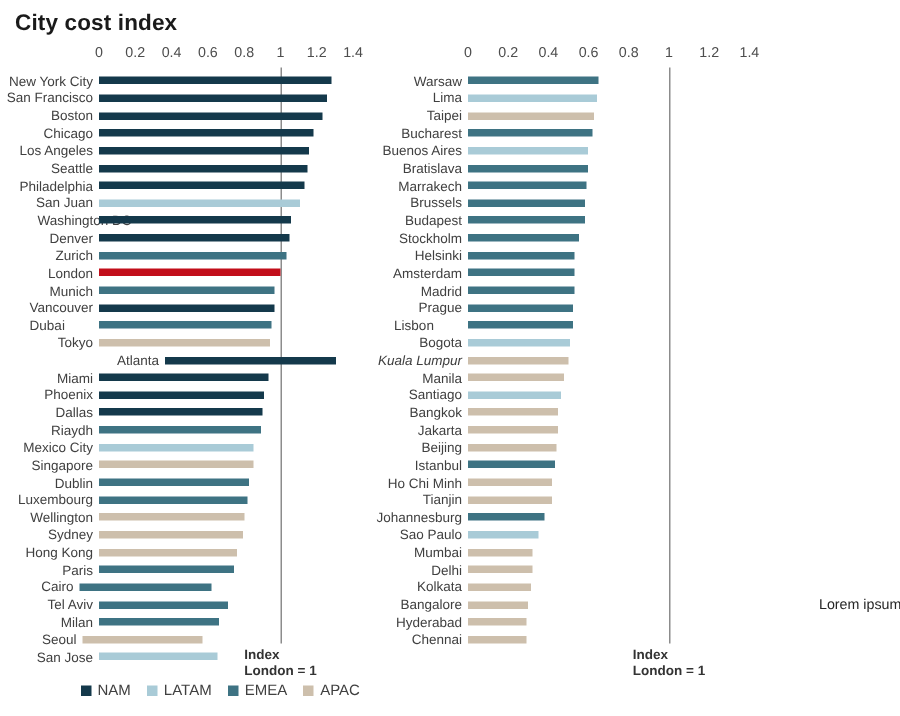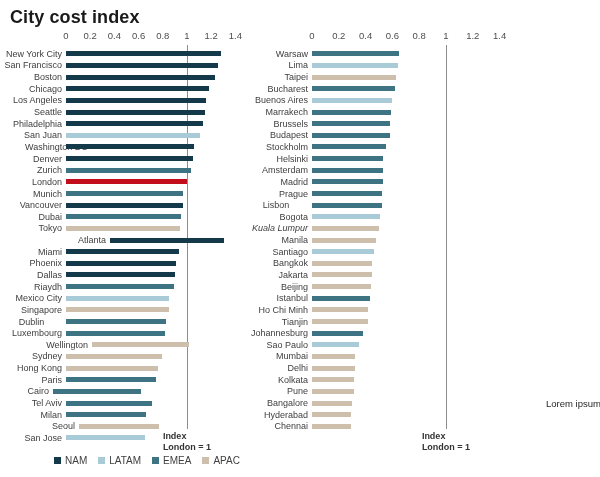--- a/index.html
+++ b/index.html
@@ -5,21 +5,21 @@
   * { margin: 0; padding: 0; box-sizing: border-box; }
   html, body { background: #ffffff; }
   body {
     font-family: "Liberation Sans", sans-serif;
     width: 600px; height: 477px;
     position: relative; overflow: hidden;
   }
   .stage { position: absolute; inset: 0; background: #fff; }
   .chart-title {
     position: absolute; left: 10px; top: 7px;
-    font-size: 18px; font-weight: bold; color: #1a1a1a;
+    font-size: 15px; font-weight: bold; color: #1a1a1a;
     letter-spacing: 0.1px;
   }
   .panel { position: absolute; top: 30px; height: 440px; }
   .axis { position: absolute; top: 0; height: 14px; }
   .tick {
     position: absolute; top: 0;
     transform: translateX(-50%);
     font-size: 9.5px; color: #4d4d4d; white-space: nowrap;
   }
   .rows { position: absolute; top: 18px; left: 0; right: 0; }
@@ -143,21 +143,21 @@
             <div class="bar" style="width: 117.37px; background: rgb(62, 115, 131);"></div>
           </div>
         </div>
         <div class="row">
           <span class="city-label" style="width: 61px;">Vancouver</span>
           <div class="track" style="width: 176px;">
             <div class="bar" style="width: 117.37px; background: rgb(20, 57, 75);"></div>
           </div>
         </div>
         <div class="row">
-          <span class="city-label" style="width: 61px;">Dubai</span>
+          <span class="city-label" style="width: 61px; text-align: center;">Dubai</span>
           <div class="track" style="width: 176px;">
             <div class="bar" style="width: 114.95px; background: rgb(62, 115, 131);"></div>
           </div>
         </div>
         <div class="row">
           <span class="city-label" style="width: 61px;">Tokyo</span>
           <div class="track" style="width: 176px;">
             <div class="bar" style="width: 113.74px; background: rgb(205, 191, 172);"></div>
           </div>
         </div>
@@ -197,33 +197,33 @@
             <div class="bar" style="width: 102.85px; background: rgb(169, 203, 215);"></div>
           </div>
         </div>
         <div class="row">
           <span class="city-label" style="width: 61px;">Singapore</span>
           <div class="track" style="width: 176px;">
             <div class="bar" style="width: 102.85px; background: rgb(205, 191, 172);"></div>
           </div>
         </div>
         <div class="row">
-          <span class="city-label" style="width: 61px; text-align: center;">Dublin</span>
+          <span class="city-label" style="width: 61px;">Dublin</span>
           <div class="track" style="width: 176px;">
             <div class="bar" style="width: 100.43px; background: rgb(62, 115, 131);"></div>
           </div>
         </div>
         <div class="row">
           <span class="city-label" style="width: 61px;">Luxembourg</span>
           <div class="track" style="width: 176px;">
             <div class="bar" style="width: 99.22px; background: rgb(62, 115, 131);"></div>
           </div>
         </div>
         <div class="row">
-          <span class="city-label" style="width: 61px; margin-left: 26px;">Wellington</span>
+          <span class="city-label" style="width: 61px;">Wellington</span>
           <div class="track" style="width: 176px;">
             <div class="bar" style="width: 96.8px; background: rgb(205, 191, 172);"></div>
           </div>
         </div>
         <div class="row">
           <span class="city-label" style="width: 61px;">Sydney</span>
           <div class="track" style="width: 176px;">
             <div class="bar" style="width: 95.59px; background: rgb(205, 191, 172);"></div>
           </div>
         </div>
@@ -251,21 +251,21 @@
             <div class="bar" style="width: 85.91px; background: rgb(62, 115, 131);"></div>
           </div>
         </div>
         <div class="row">
           <span class="city-label" style="width: 61px;">Milan</span>
           <div class="track" style="width: 176px;">
             <div class="bar" style="width: 79.86px; background: rgb(62, 115, 131);"></div>
           </div>
         </div>
         <div class="row">
-          <span class="city-label" style="width: 74px;">Seoul</span>
+          <span class="city-label" style="width: 50px;">Seoul</span>
           <div class="track" style="width: 176px;">
             <div class="bar" style="width: 79.86px; background: rgb(205, 191, 172);"></div>
           </div>
         </div>
         <div class="row">
           <span class="city-label" style="width: 61px;">San Jose</span>
           <div class="track" style="width: 176px;">
             <div class="bar" style="width: 78.65px; background: rgb(169, 203, 215);"></div>
           </div>
         </div>
@@ -312,20 +312,26 @@
             <div class="bar" style="width: 83.08px; background: rgb(62, 115, 131);"></div>
           </div>
         </div>
         <div class="row">
           <span class="city-label" style="width: 64px;">Buenos Aires</span>
           <div class="track" style="width: 194px;">
             <div class="bar" style="width: 80.4px; background: rgb(169, 203, 215);"></div>
           </div>
         </div>
         <div class="row">
+          <span class="city-label" style="width: 64px;">Bratislava</span>
+          <div class="track" style="width: 194px;">
+            <div class="bar" style="width: 80.4px; background: rgb(62, 115, 131);"></div>
+          </div>
+        </div>
+        <div class="row">
           <span class="city-label" style="width: 64px;">Marrakech</span>
           <div class="track" style="width: 194px;">
             <div class="bar" style="width: 79.06px; background: rgb(62, 115, 131);"></div>
           </div>
         </div>
         <div class="row">
           <span class="city-label" style="width: 64px;">Brussels</span>
           <div class="track" style="width: 194px;">
             <div class="bar" style="width: 77.72px; background: rgb(62, 115, 131);"></div>
           </div>
@@ -451,26 +457,20 @@
           </div>
         </div>
         <div class="row">
           <span class="city-label" style="width: 64px;">Delhi</span>
           <div class="track" style="width: 194px;">
             <div class="bar" style="width: 42.88px; background: rgb(205, 191, 172);"></div>
           </div>
         </div>
         <div class="row">
           <span class="city-label" style="width: 64px;">Kolkata</span>
-          <div class="track" style="width: 194px;">
-            <div class="bar" style="width: 41.54px; background: rgb(205, 191, 172);"></div>
-          </div>
-        </div>
-        <div class="row">
-          <span class="city-label" style="width: 64px;">Pune</span>
           <div class="track" style="width: 194px;">
             <div class="bar" style="width: 41.54px; background: rgb(205, 191, 172);"></div>
           </div>
         </div>
         <div class="row">
           <span class="city-label" style="width: 64px;">Bangalore</span>
           <div class="track" style="width: 194px;">
             <div class="bar" style="width: 40.2px; background: rgb(205, 191, 172);"></div>
           </div>
         </div>

